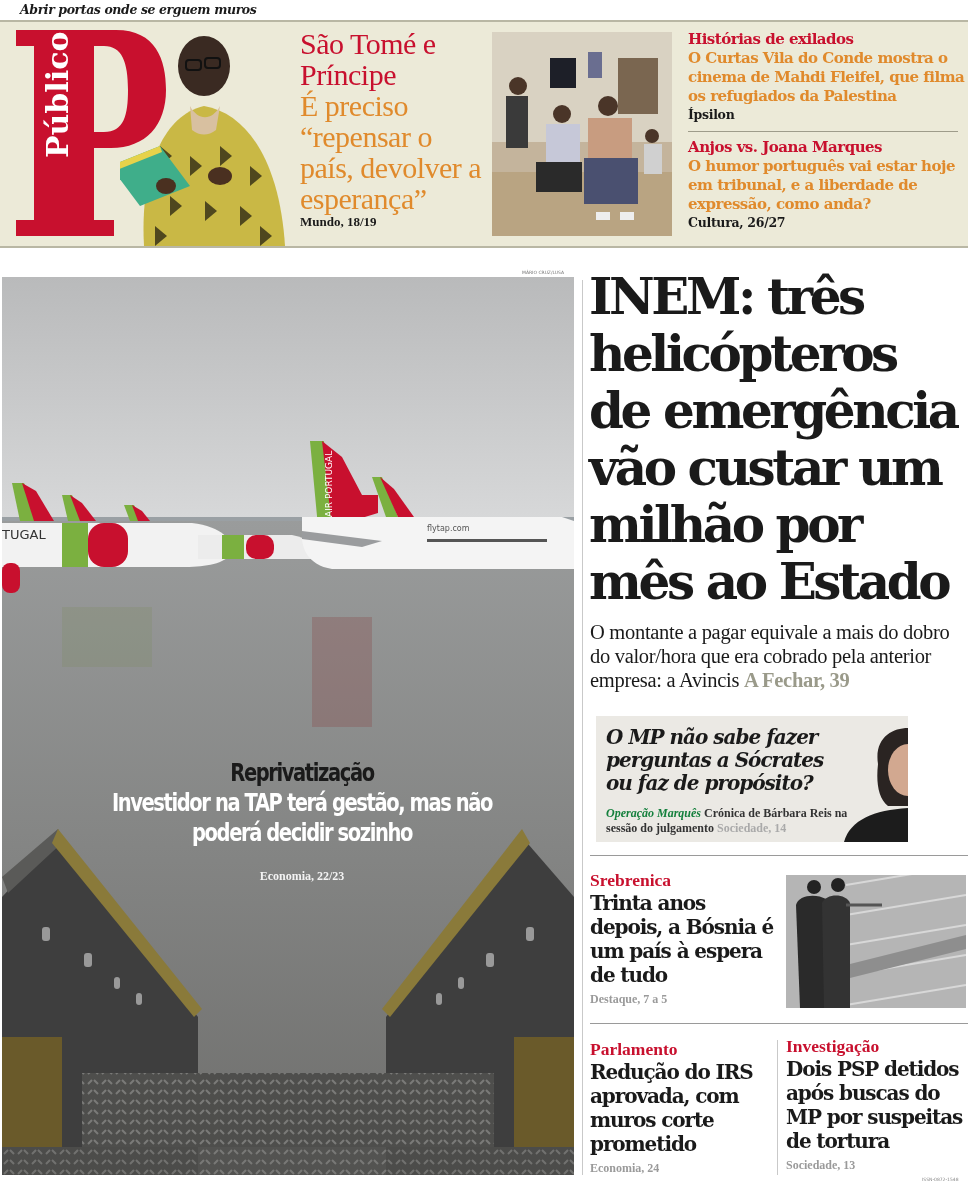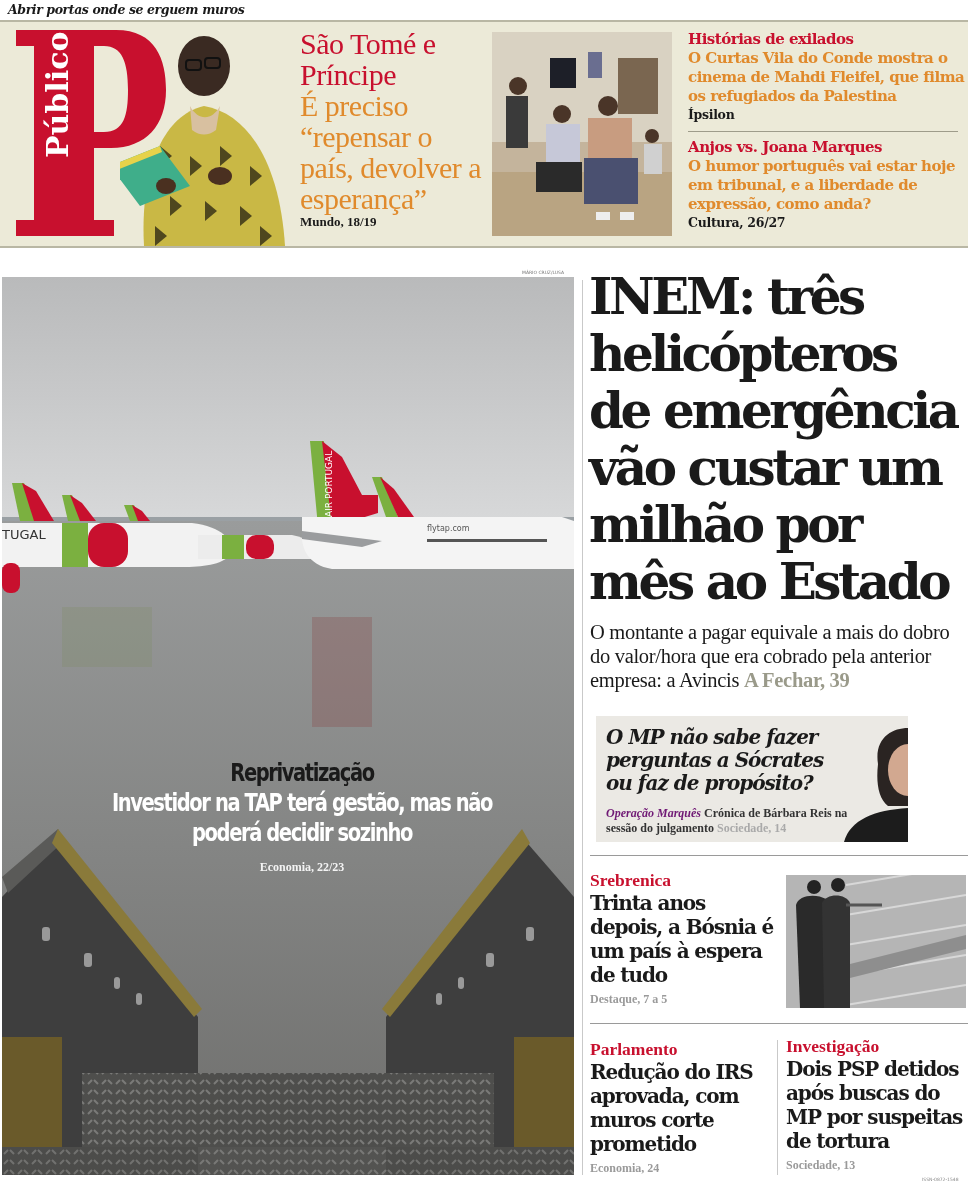--- a/index.html
+++ b/index.html
@@ -1,20 +1,20 @@
 <!DOCTYPE html>
 <html><head>
 <meta charset="utf-8">
 <style>
   * { box-sizing: border-box; margin: 0; padding: 0; }
   html, body { width: 968px; height: 1188px; background: #ffffff; overflow: hidden; }
   body { position: relative; font-family: "DejaVu Serif", serif; color: #1a1a1a; }
 
   
-  .topbar { position: absolute; left: 0; top: 0; width: 968px; height: 18px; display: flex; align-items: center; justify-content: space-between; padding: 0 2px 0 8px; background: #fff; }
+  .topbar { position: absolute; left: 0; top: 0; width: 968px; height: 18px; display: flex; align-items: center; justify-content: space-between; padding: 0 2px 0 20px; background: #fff; }
   .slogan { font-family: "DejaVu Serif", serif; font-style: italic; font-weight: bold; font-size: 12.5px; letter-spacing: -0.4px; color: #1a1a1a; }
   .meta { font-family: "Liberation Serif", serif; font-size: 12px; color: #333; white-space: nowrap; letter-spacing: -0.2px; }
   .meta b { color: #1a1a1a; }
 
   
   .band { position: absolute; left: 0; top: 20px; width: 968px; height: 228px; background: #ecead8; border-top: 2px solid #b9b7a4; border-bottom: 2px solid #b9b7a4; overflow: hidden; }
   .logo-p { position: absolute; left: 16px; top: 8px; width: 150px; height: 206px; }
   .person1 { position: absolute; left: 120px; top: 4px; width: 168px; height: 220px; }
   .band-head { position: absolute; left: 300px; top: 6px; width: 190px; font-family: "Liberation Serif", serif; line-height: 31px; font-size: 30px; letter-spacing: -0.5px; }
   .band-head .kicker { color: #c8102e; display: block; }
@@ -28,32 +28,32 @@
   .teaser .sect { color: #1a1a1a; display: block; font-size: 12.5px; line-height: 17px; letter-spacing: -0.3px; }
   .teaser-div { height: 1px; background: #9e9c8a; margin: 8px 0 6px 0; width: 270px; }
 
   
   .credit { position: absolute; left: 522px; top: 270px; font-family: "DejaVu Sans", sans-serif; font-size: 4.5px; color: #777; letter-spacing: 0; }
   .mainphoto { position: absolute; left: 2px; top: 277px; width: 572px; height: 898px; overflow: hidden; background: #8a8a88; }
   .mainphoto svg { position: absolute; left: 0; top: 0; }
   .photo-text { position: absolute; left: 0; top: 480px; width: 572px; text-align: center; font-family: "DejaVu Sans", sans-serif; font-weight: bold; padding-left: 28px; }
   .photo-text .kicker { color: #1a1a1a; font-size: 25px; line-height: 31px; letter-spacing: -1.8px; transform: scaleX(0.78); display: block; }
   .photo-text .title { color: #ffffff; font-size: 25px; line-height: 30px; letter-spacing: -1.8px; transform: scaleX(0.78); display: block; }
-  .photo-text .sect { color: #f3f3f3; font-family: "Liberation Serif", serif; font-weight: bold; font-size: 12px; margin-top: 12px; display: block; }
+  .photo-text .sect { color: #f3f3f3; font-family: "Liberation Serif", serif; font-weight: bold; font-size: 12px; margin-top: 21px; display: block; }
 
   
   .vsep { position: absolute; left: 582px; top: 280px; width: 1px; height: 895px; background: #c9c9c9; }
   .lead { position: absolute; left: 589px; top: 268px; width: 380px; font-family: "DejaVu Serif", serif; font-weight: bold; font-size: 50px; line-height: 57px; letter-spacing: -3.4px; color: #1a1a1a; }
   .lead-sub { position: absolute; left: 590px; top: 620px; width: 378px; font-family: "Liberation Serif", serif; font-size: 20.5px; line-height: 24px; color: #1a1a1a; letter-spacing: -0.3px; }
   .lead-sub .sect { font-weight: bold; color: #9a9a8a; }
 
   .opinion { position: absolute; left: 596px; top: 716px; width: 312px; height: 126px; background: #ebe9e4; overflow: hidden; }
   .op-title { position: absolute; left: 10px; top: 10px; width: 240px; font-family: "DejaVu Serif", serif; font-style: italic; font-weight: bold; font-size: 20px; line-height: 23px; letter-spacing: -1px; color: #1a1a1a; }
   .op-meta { position: absolute; left: 10px; top: 90px; width: 250px; font-family: "Liberation Serif", serif; font-weight: bold; font-size: 12px; line-height: 15px; color: #333; }
-  .op-meta .kicker { color: #701a75; font-style: italic; }
+  .op-meta .kicker { color: #15803d; font-style: italic; }
   .op-meta .sect { color: #aaa; }
   .op-photo { position: absolute; left: 248px; top: 8px; width: 124px; height: 118px; }
 
   .hsep { position: absolute; height: 1px; background: #9a9a9a; }
 
   .story { position: absolute; font-family: "DejaVu Serif", serif; }
   .story .kicker { display: block; font-family: "Liberation Serif", serif; color: #c8102e; font-weight: bold; font-size: 17.5px; line-height: 22px; }
   .story .title { display: block; font-weight: bold; font-size: 20px; line-height: 24px; letter-spacing: -1.1px; color: #1a1a1a; }
   .story .sect { display: block; font-family: "Liberation Serif", serif; font-weight: bold; font-size: 12px; line-height: 16px; color: #9a9a9a; margin-top: 4px; }
   .sreb-photo { position: absolute; left: 786px; top: 875px; width: 180px; height: 133px; background: #9a9a9a; overflow: hidden; }

